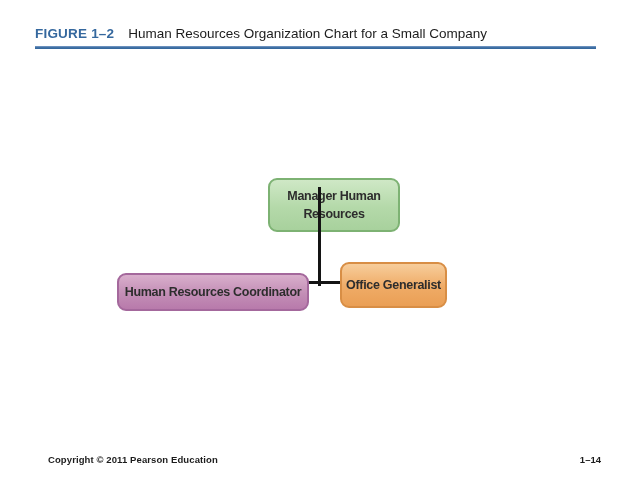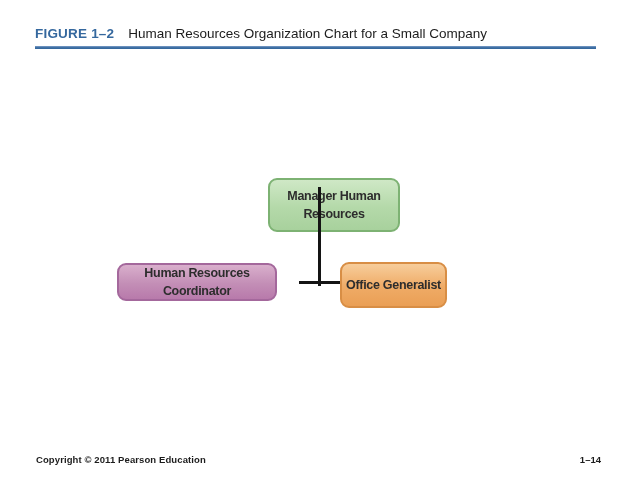--- a/index.html
+++ b/index.html
@@ -42,38 +42,38 @@
     border-radius: 9px;
   }
   .node-manager {
     left: 268px; top: 133px; width: 132px; height: 54px;
     background: linear-gradient(180deg, #cfe8c6 0%, #b4d9a9 55%, #a8d19d 100%);
     border: 2px solid var(--green-border, #7db273);
     padding: 10px 10px;
     margin-top: 45px;
   }
   .node-coordinator {
-    left: 117px; top: 263px; width: 160px; height: 38px;
+    left: 117px; top: 273px; width: 192px; height: 38px;
     background: linear-gradient(180deg, #d9afcc 0%, #c38eb6 55%, #b87aab 100%);
     border: 2px solid var(--purple-border, #a4689c);
   }
   .node-generalist {
     left: 340px; top: 262px; width: 107px; height: 46px;
     background: linear-gradient(180deg, #f7cd9b 0%, #efab66 55%, #ea9f55 100%);
     border: 2px solid var(--orange-border, #d88e45);
   }
 
   
   .connector { position: absolute; background: #141414; }
   .connector-vertical  { left: 318px; top: 187px; width: 2.5px; height: 99px; }
   .connector-horizontal{ left: 299px; top: 281px; width: 41px;  height: 2.5px; }
 
   
   .footer-copyright {
-    position: absolute; left: 36px; top: 454px;
+    position: absolute; left: 48px; top: 454px;
     font-size: 9.5px; font-weight: bold; color: #1c1c1c;
     letter-spacing: 0.1px;
   }
   .page-number {
     position: absolute; right: 37px; top: 454px;
     font-size: 9.5px; font-weight: bold; color: #1c1c1c;
   }
 </style>
 </head>
 <body>

